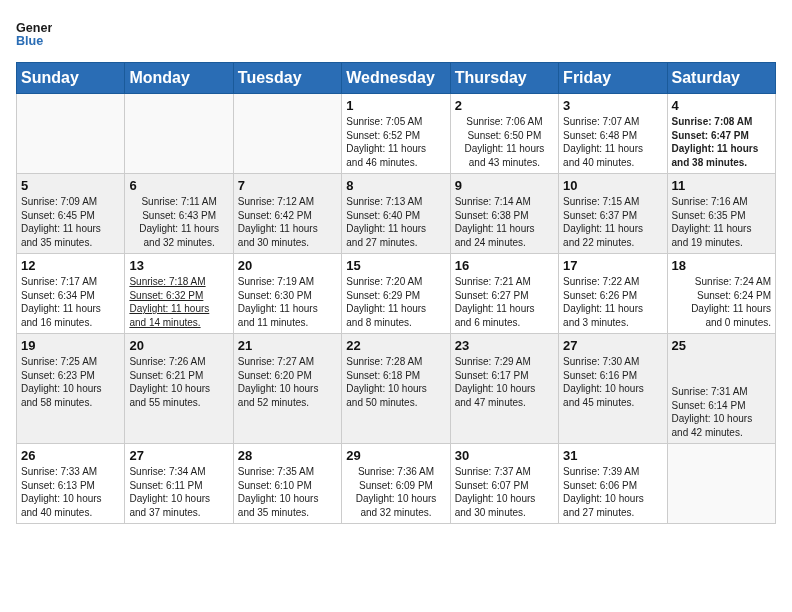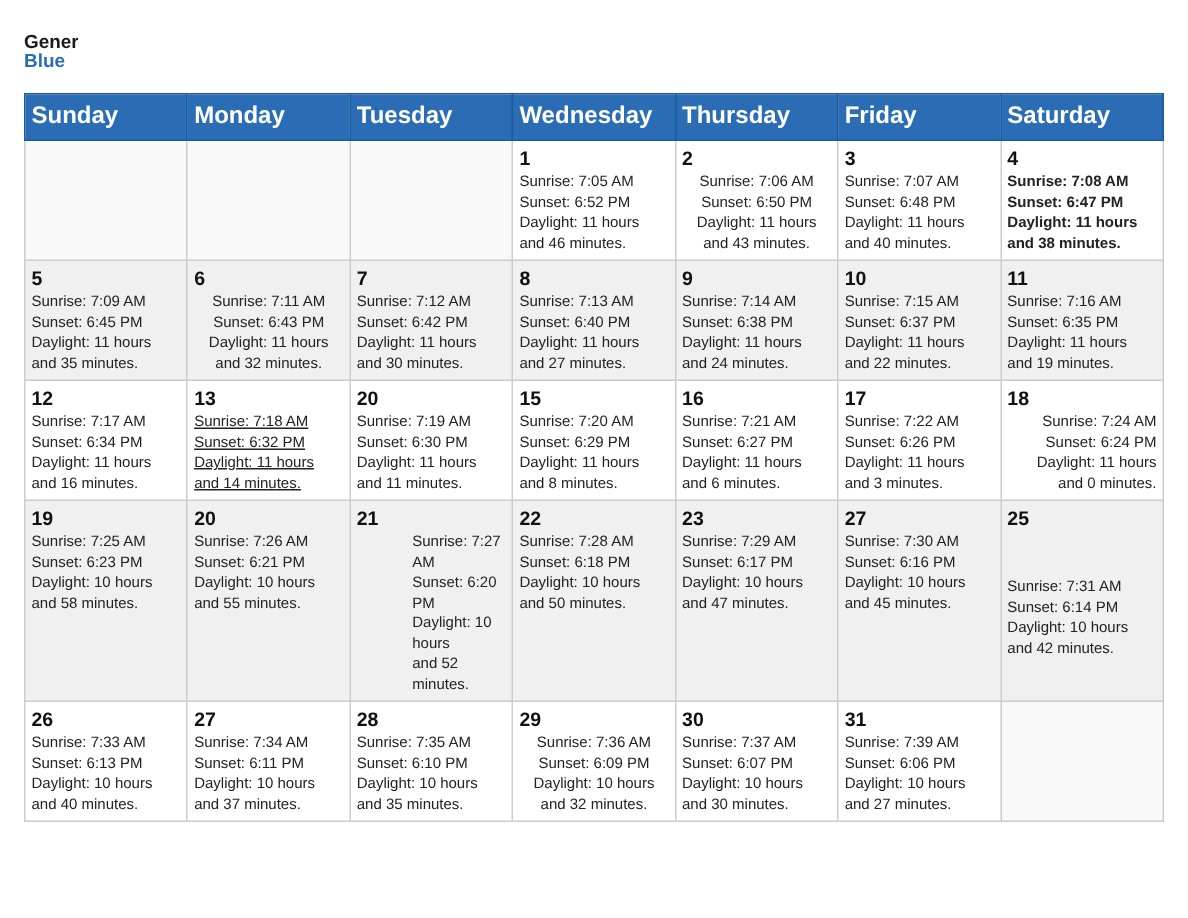--- a/index.html
+++ b/index.html
@@ -252,21 +252,21 @@
         </td>
         <td>
           <div class="day-number">20</div>
           <div class="day-info" style="white-space: pre-line;">Sunrise: 7:26 AM
 Sunset: 6:21 PM
 Daylight: 10 hours
 and 55 minutes.</div>
         </td>
         <td>
           <div class="day-number">21</div>
-          <div class="day-info" style="white-space: pre-line; margin-left: 37px;">Sunrise: 7:27 AM
+          <div class="day-info" style="white-space: pre-line;">Sunrise: 7:27 AM
 Sunset: 6:20 PM
 Daylight: 10 hours
 and 52 minutes.</div>
         </td>
         <td>
           <div class="day-number">22</div>
           <div class="day-info" style="white-space: pre-line;">Sunrise: 7:28 AM
 Sunset: 6:18 PM
 Daylight: 10 hours
 and 50 minutes.</div>

